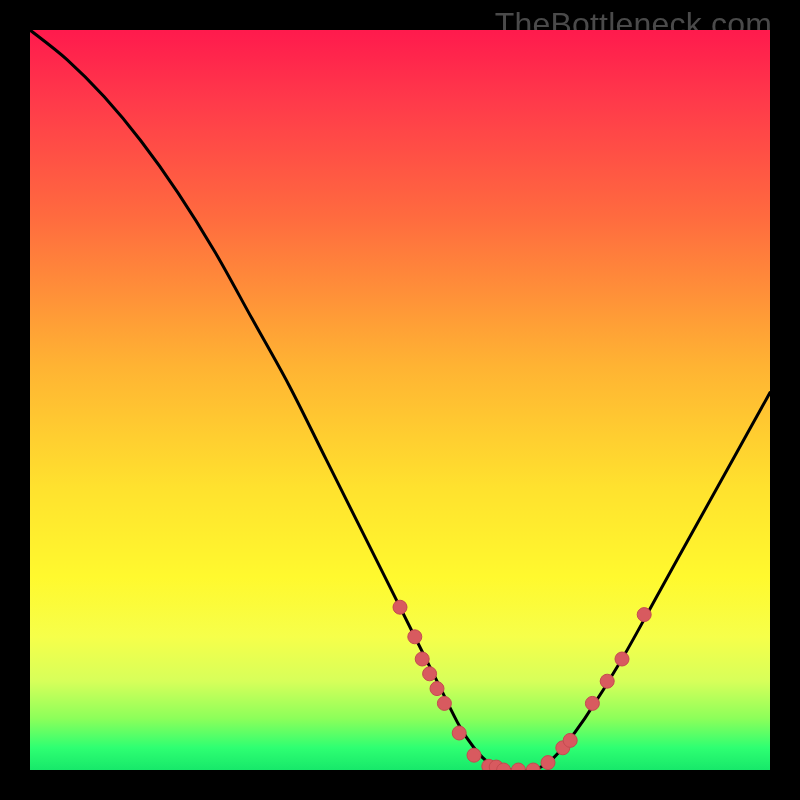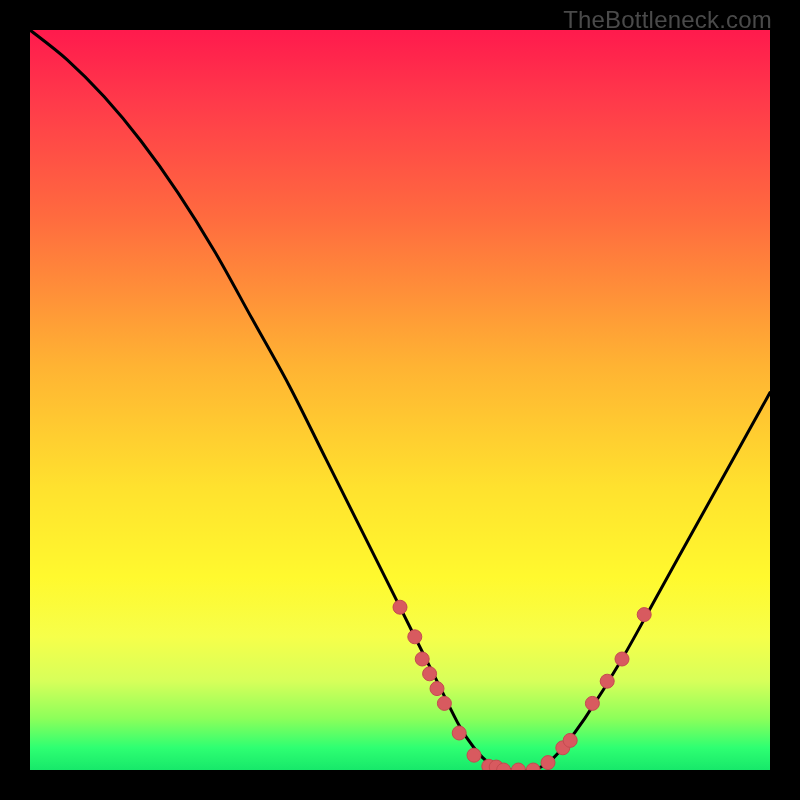--- a/index.html
+++ b/index.html
@@ -37,21 +37,21 @@
       #8dff5a 93%,
       #2eff72 97%,
       #17e86a 100%
     );
   }
   .watermark {
     position: absolute;
     top: 6px;
     right: 28px;
     color: #4a4a4a;
-    font-size: 24px;
+    font-size: 32px;
     font-weight: 500;
     letter-spacing: 0.2px;
     user-select: none;
   }
   svg.curve {
     position: absolute;
     left: 0;
     top: 0;
   }
 </style>

